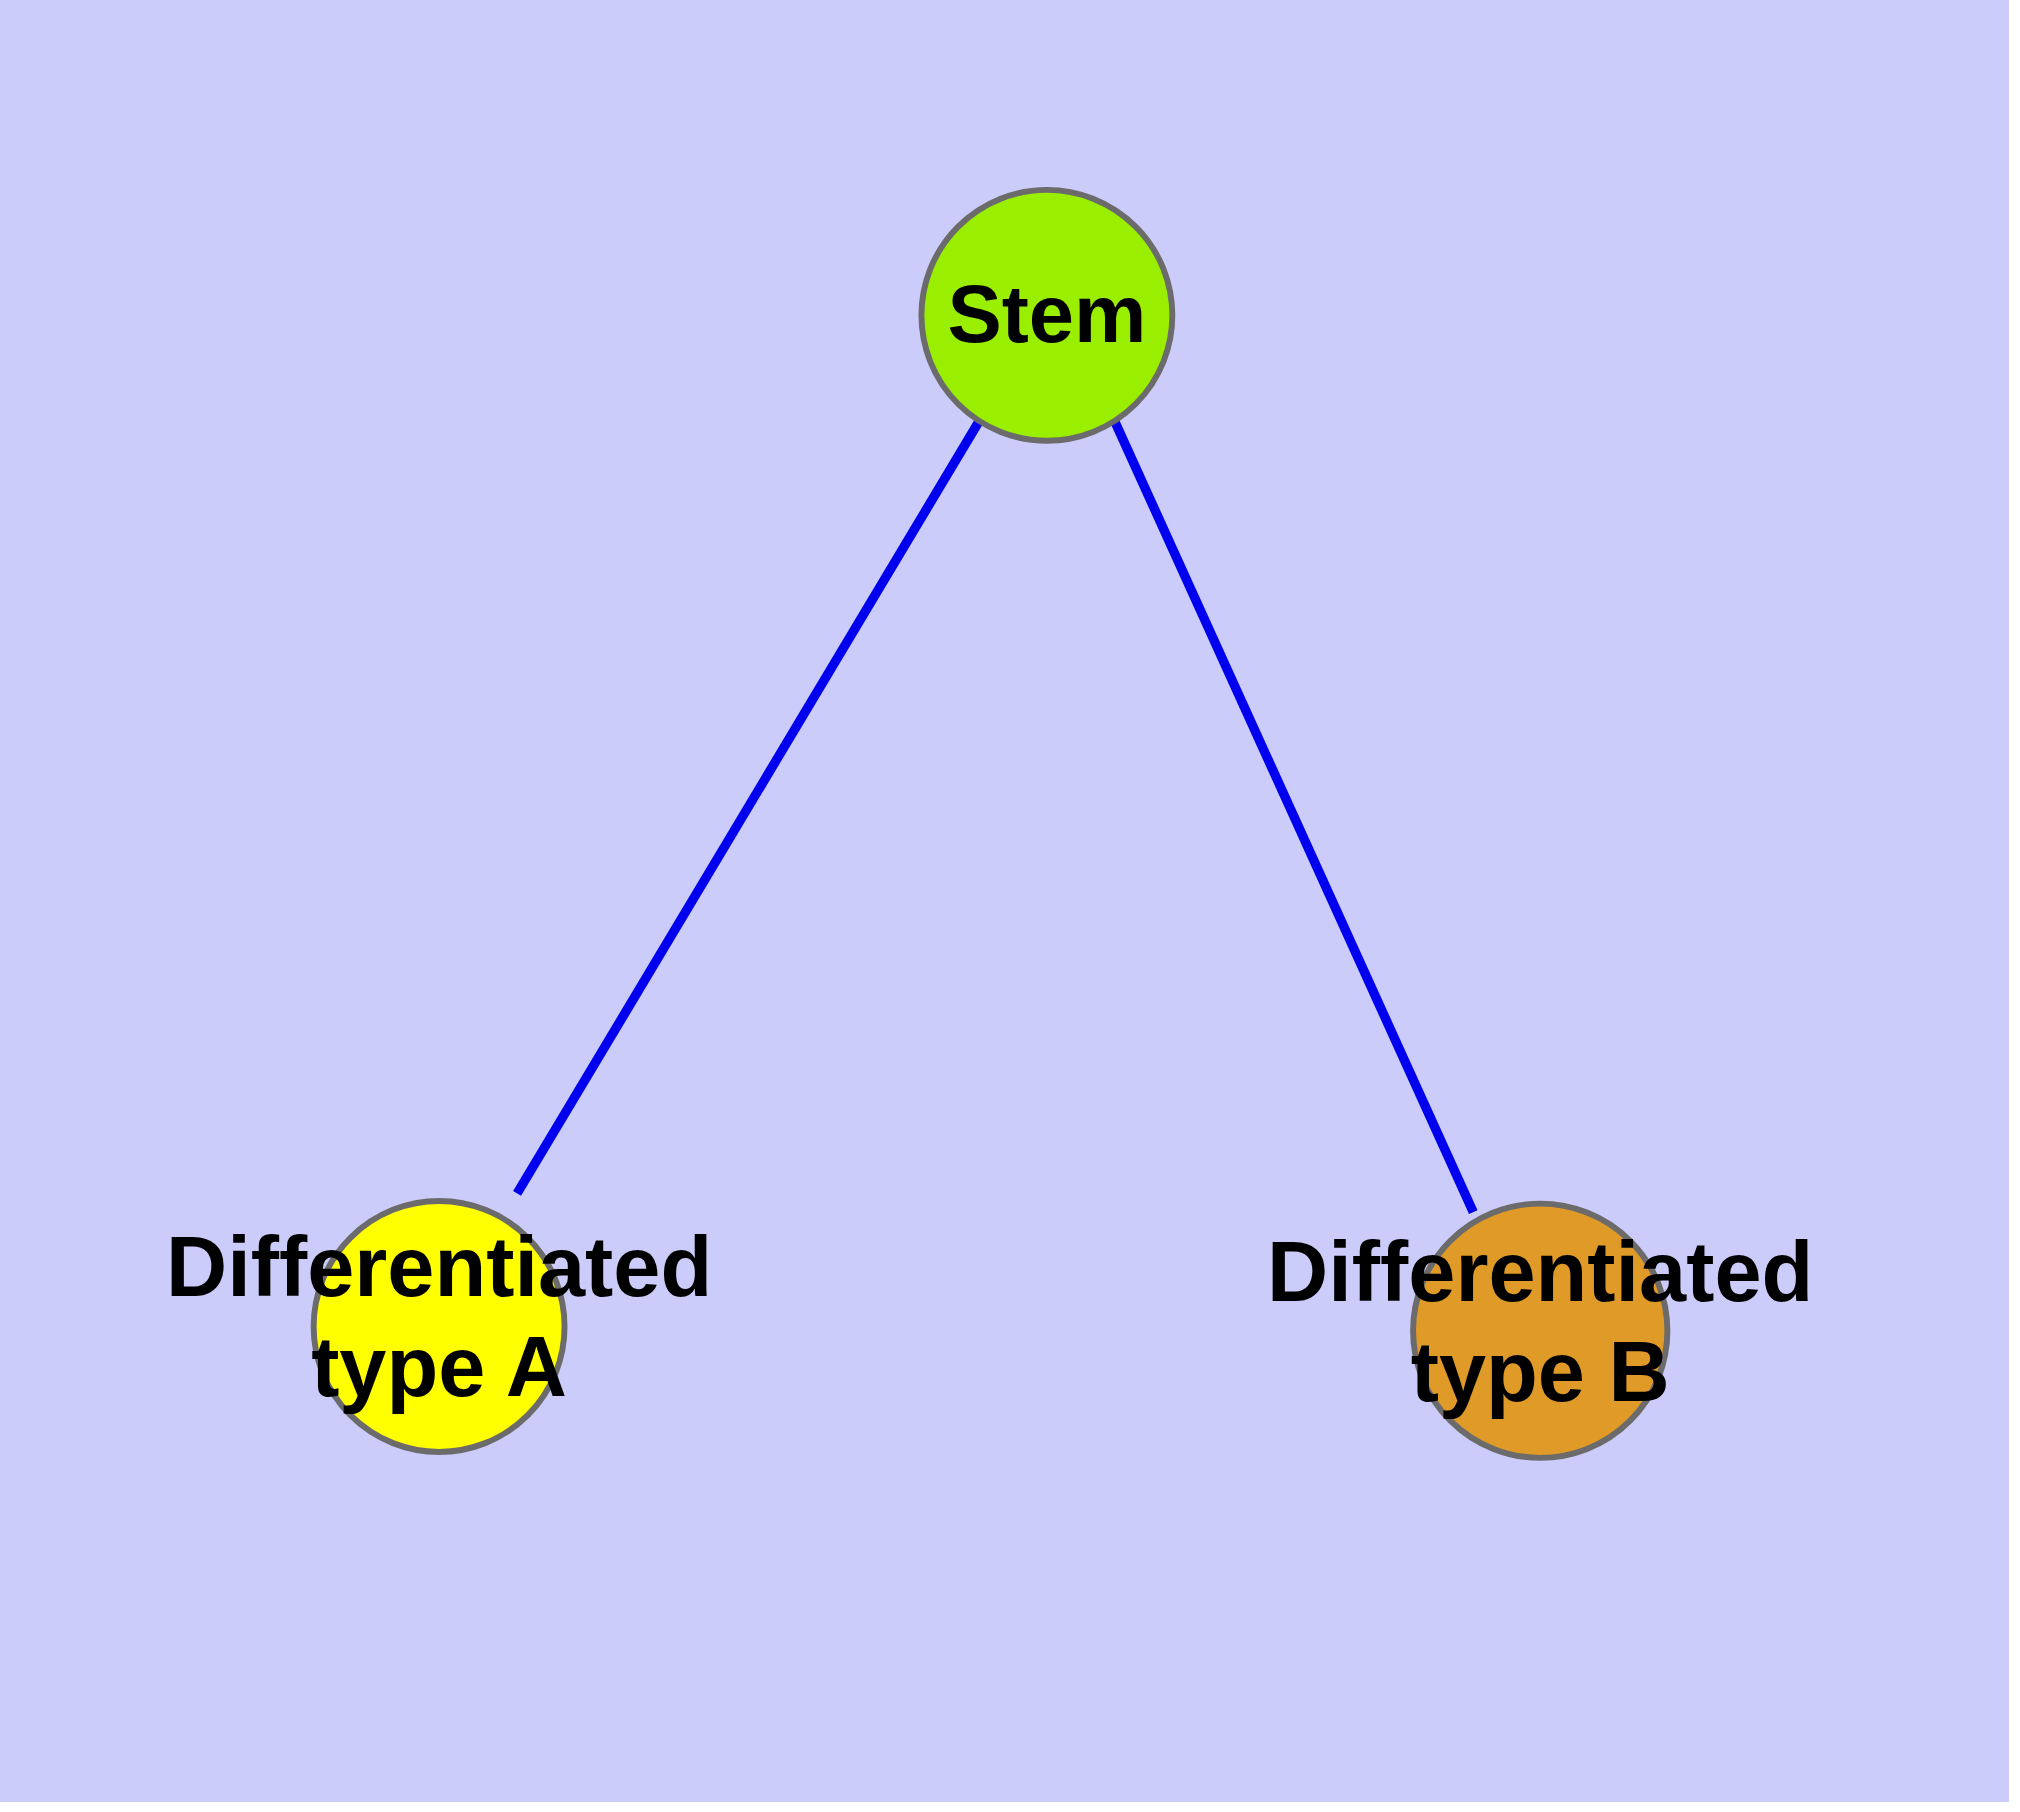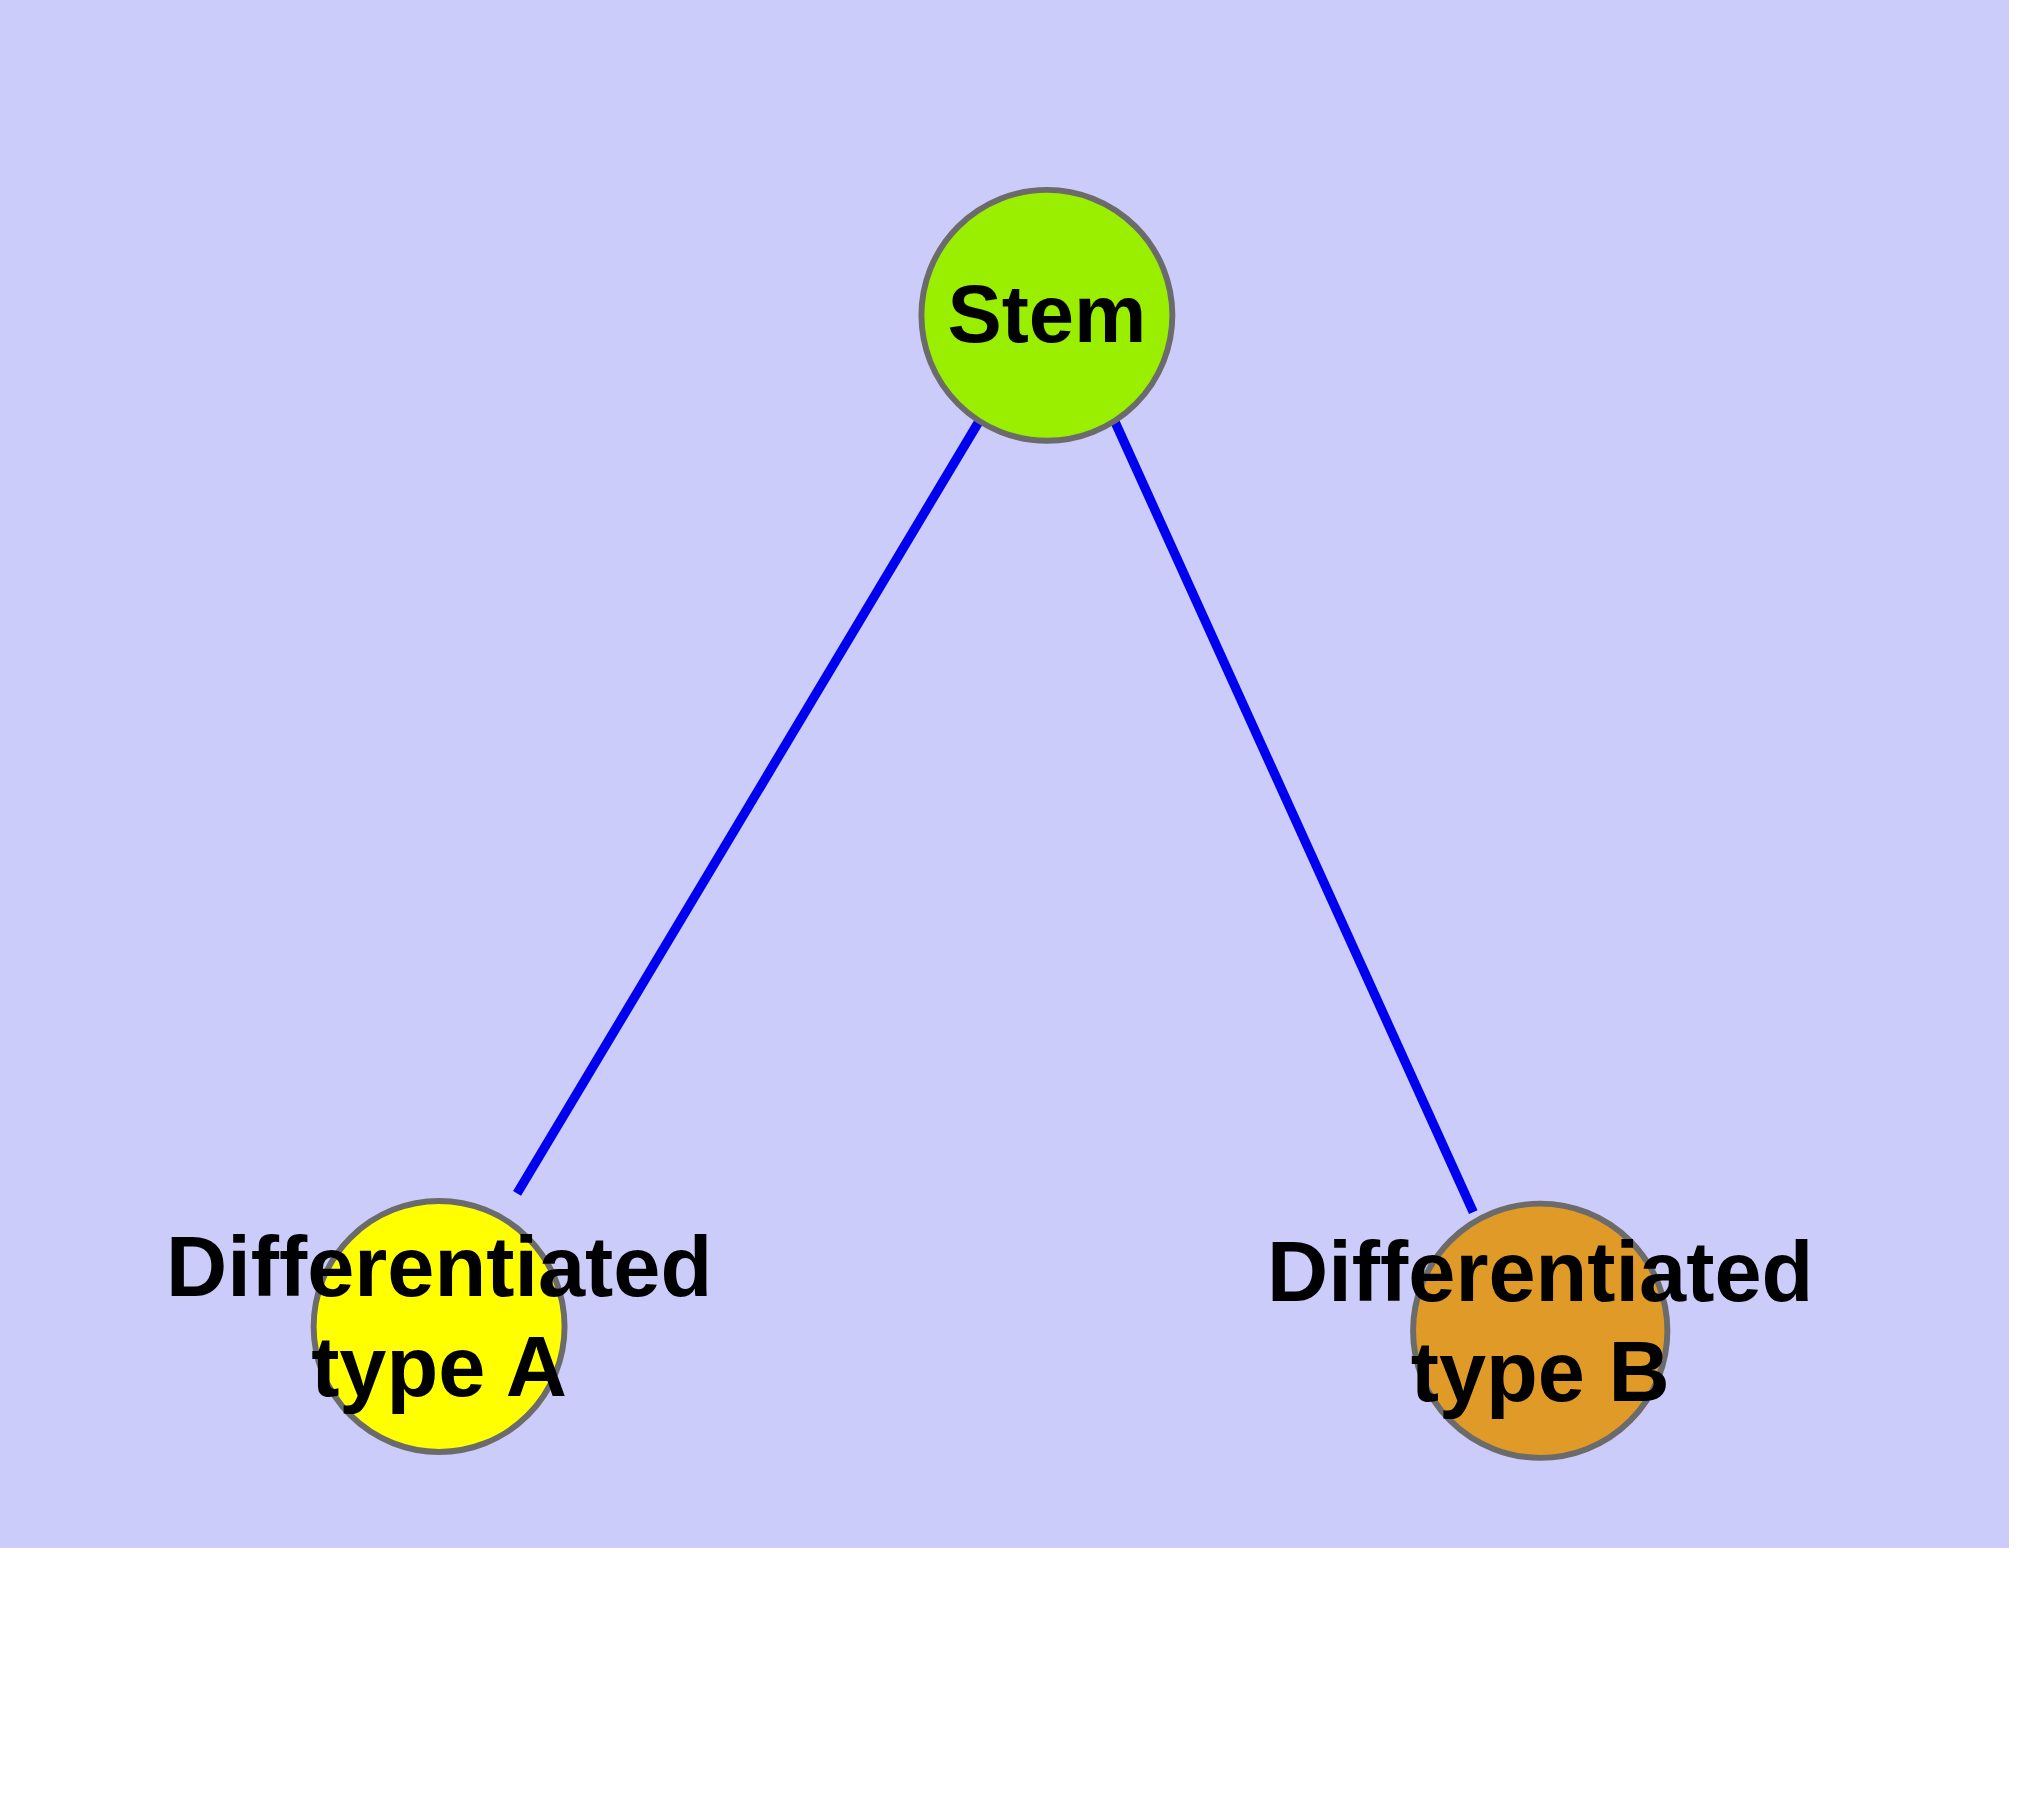--- a/index.html
+++ b/index.html
@@ -54,21 +54,21 @@
     paint-order: normal;
   }
 
   .node-label-main {
     font-size: 96px;
   }
 </style>
 </head>
 <body style="background: rgb(255, 255, 255);">
 
-<div id="graph-canvas" style="width: 2009px; height: 1548px; background: rgb(204, 204, 250);">
+<div id="graph-canvas" style="width: 2009px; height: 1802px; background: rgb(204, 204, 250);">
   <svg id="graph-svg" viewBox="0 0 2370 2126" preserveAspectRatio="none" style="width: 2009px; height: 1802px;">
 
     <g>
       <line class="edge-line" x1="1155" y1="497" x2="610" y2="1408" stroke="#0000ee"></line>
       <line class="edge-line" x1="1315" y1="497" x2="1738" y2="1430" stroke="#0000ee"></line>
     </g>
 
     <g>
       <g>
         <circle class="node-circle" cx="518" cy="1565" r="148" fill="#ffff00" stroke="#6b6b6b"></circle>

